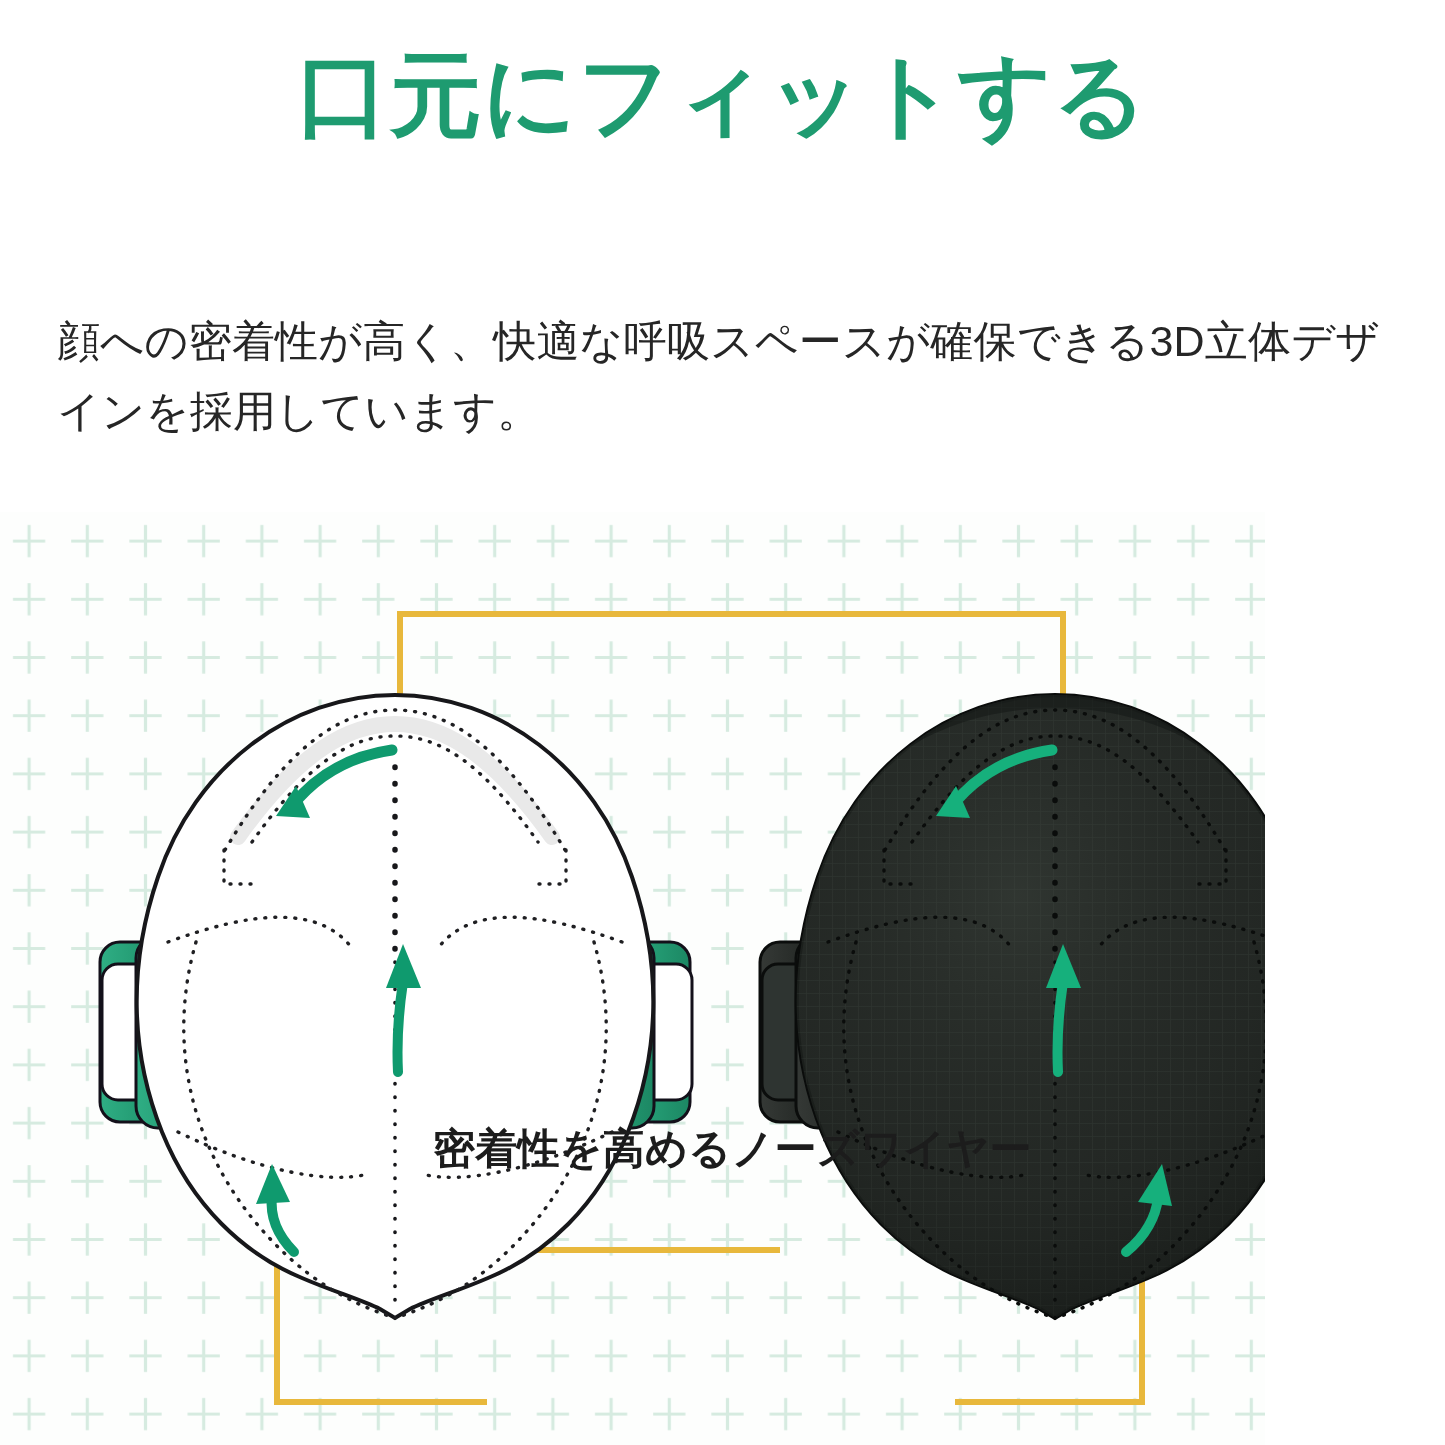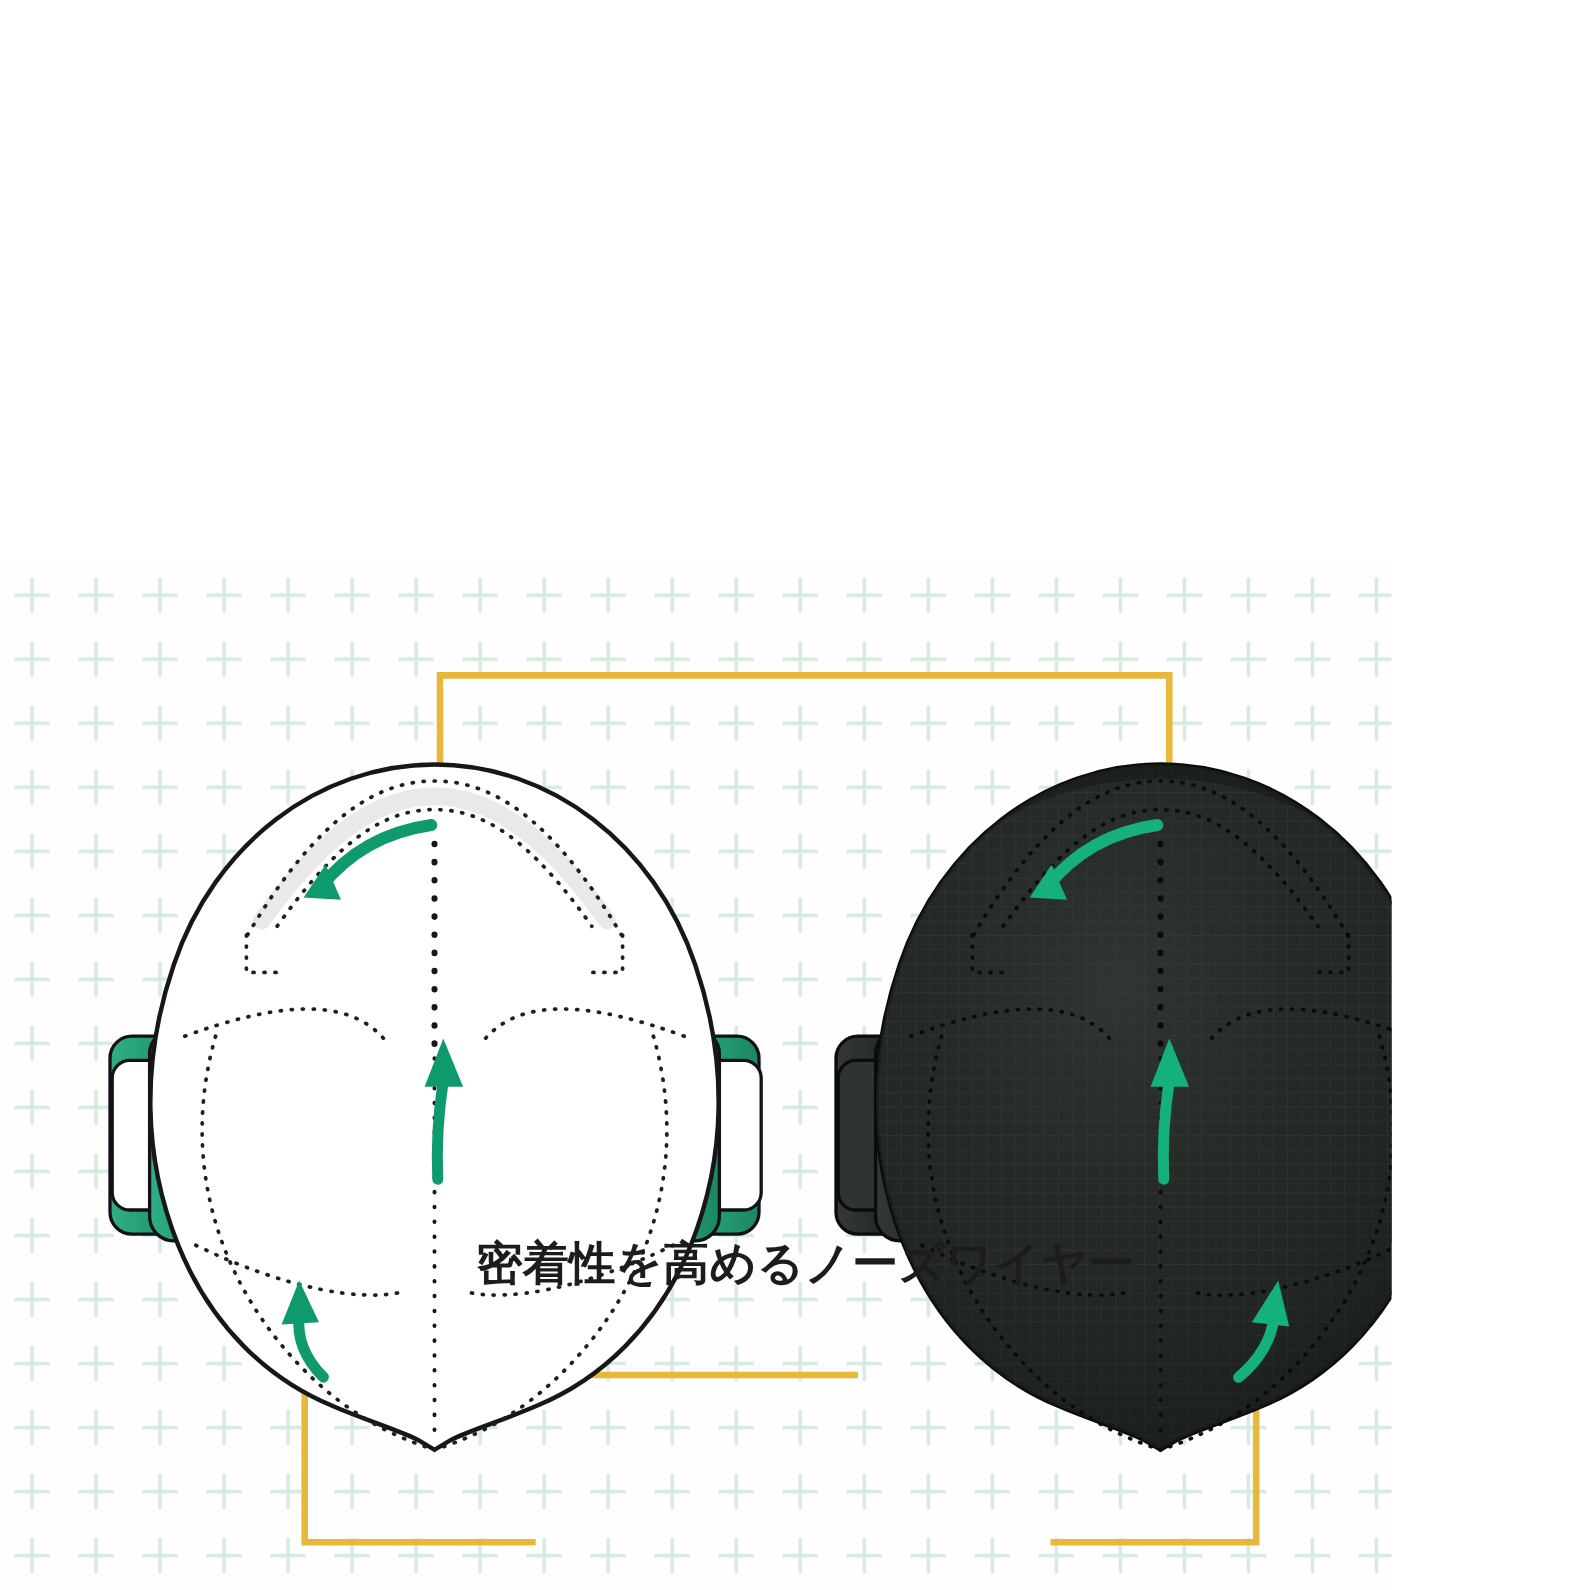--- a/index.html
+++ b/index.html
@@ -55,22 +55,24 @@
     letter-spacing:0.005em;
   }
   .lbl.nose  { left:433px; top:612px; font-size:42px; }
 </style>
 </head>
 <body>
 
 <div id="stage">
 
   <h1 class="headline">
+    <span>口元にフィットする</span>
   </h1>
 
+  <p class="lede">顔への密着性が高く、快適な呼吸スペースが確保できる3D立体デザインを採用しています。</p>
 
   <div class="panel">
 
     <svg class="crosses" width="1445" height="933" viewBox="0 0 1445 933">
       <defs>
         <pattern id="xpat" width="58.2" height="58.2" patternUnits="userSpaceOnUse">
           <g stroke="#d6ebe0" stroke-width="3.2" stroke-linecap="butt">
             <line x1="29.1" y1="13" x2="29.1" y2="45.2"></line>
             <line x1="13" y1="29.1" x2="45.2" y2="29.1"></line>
           </g>

